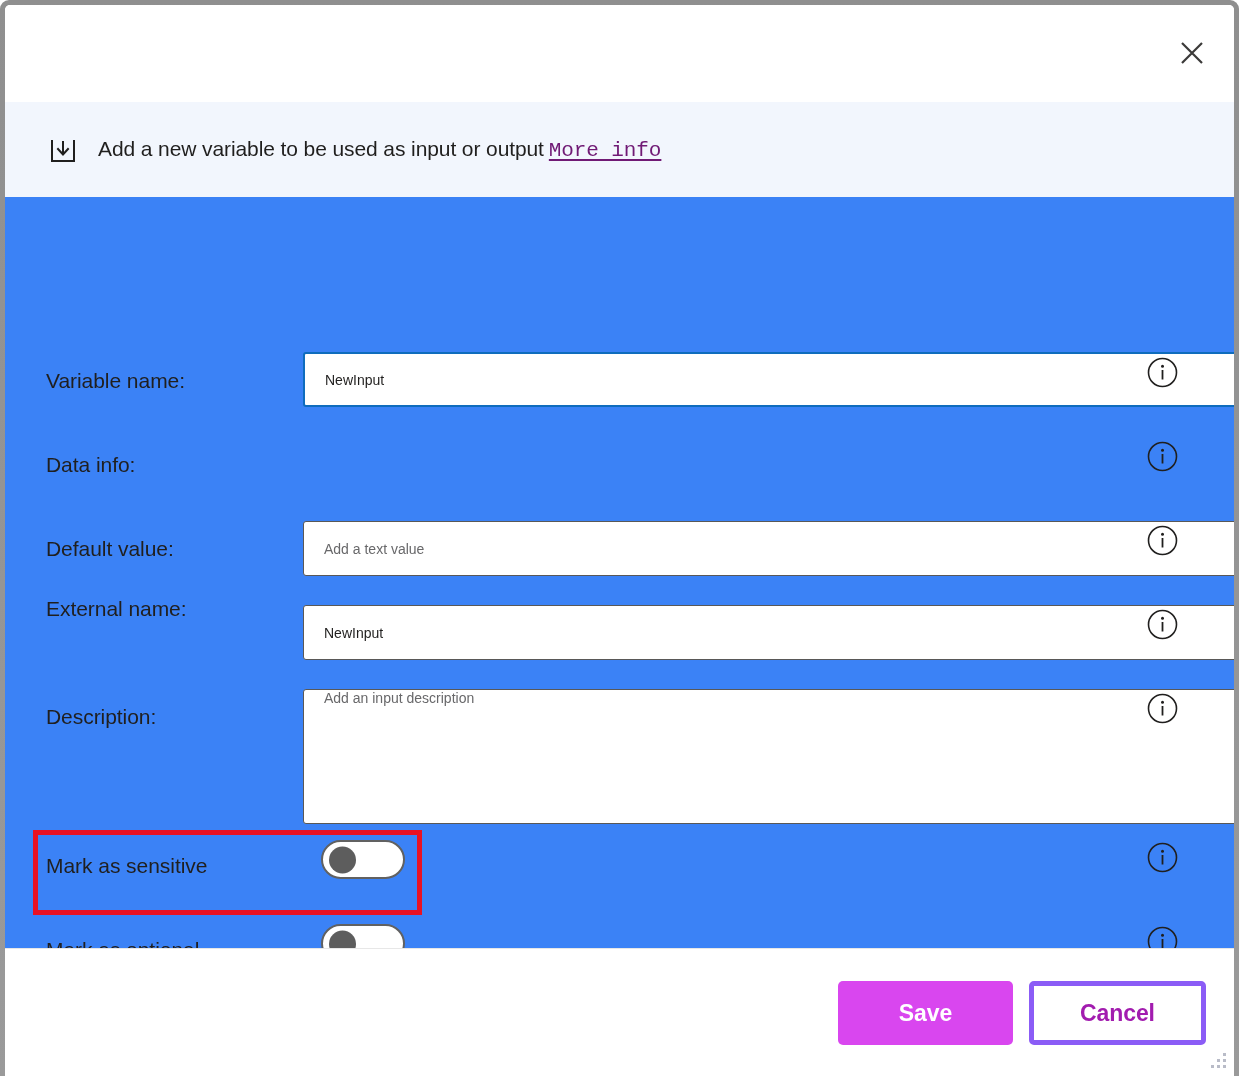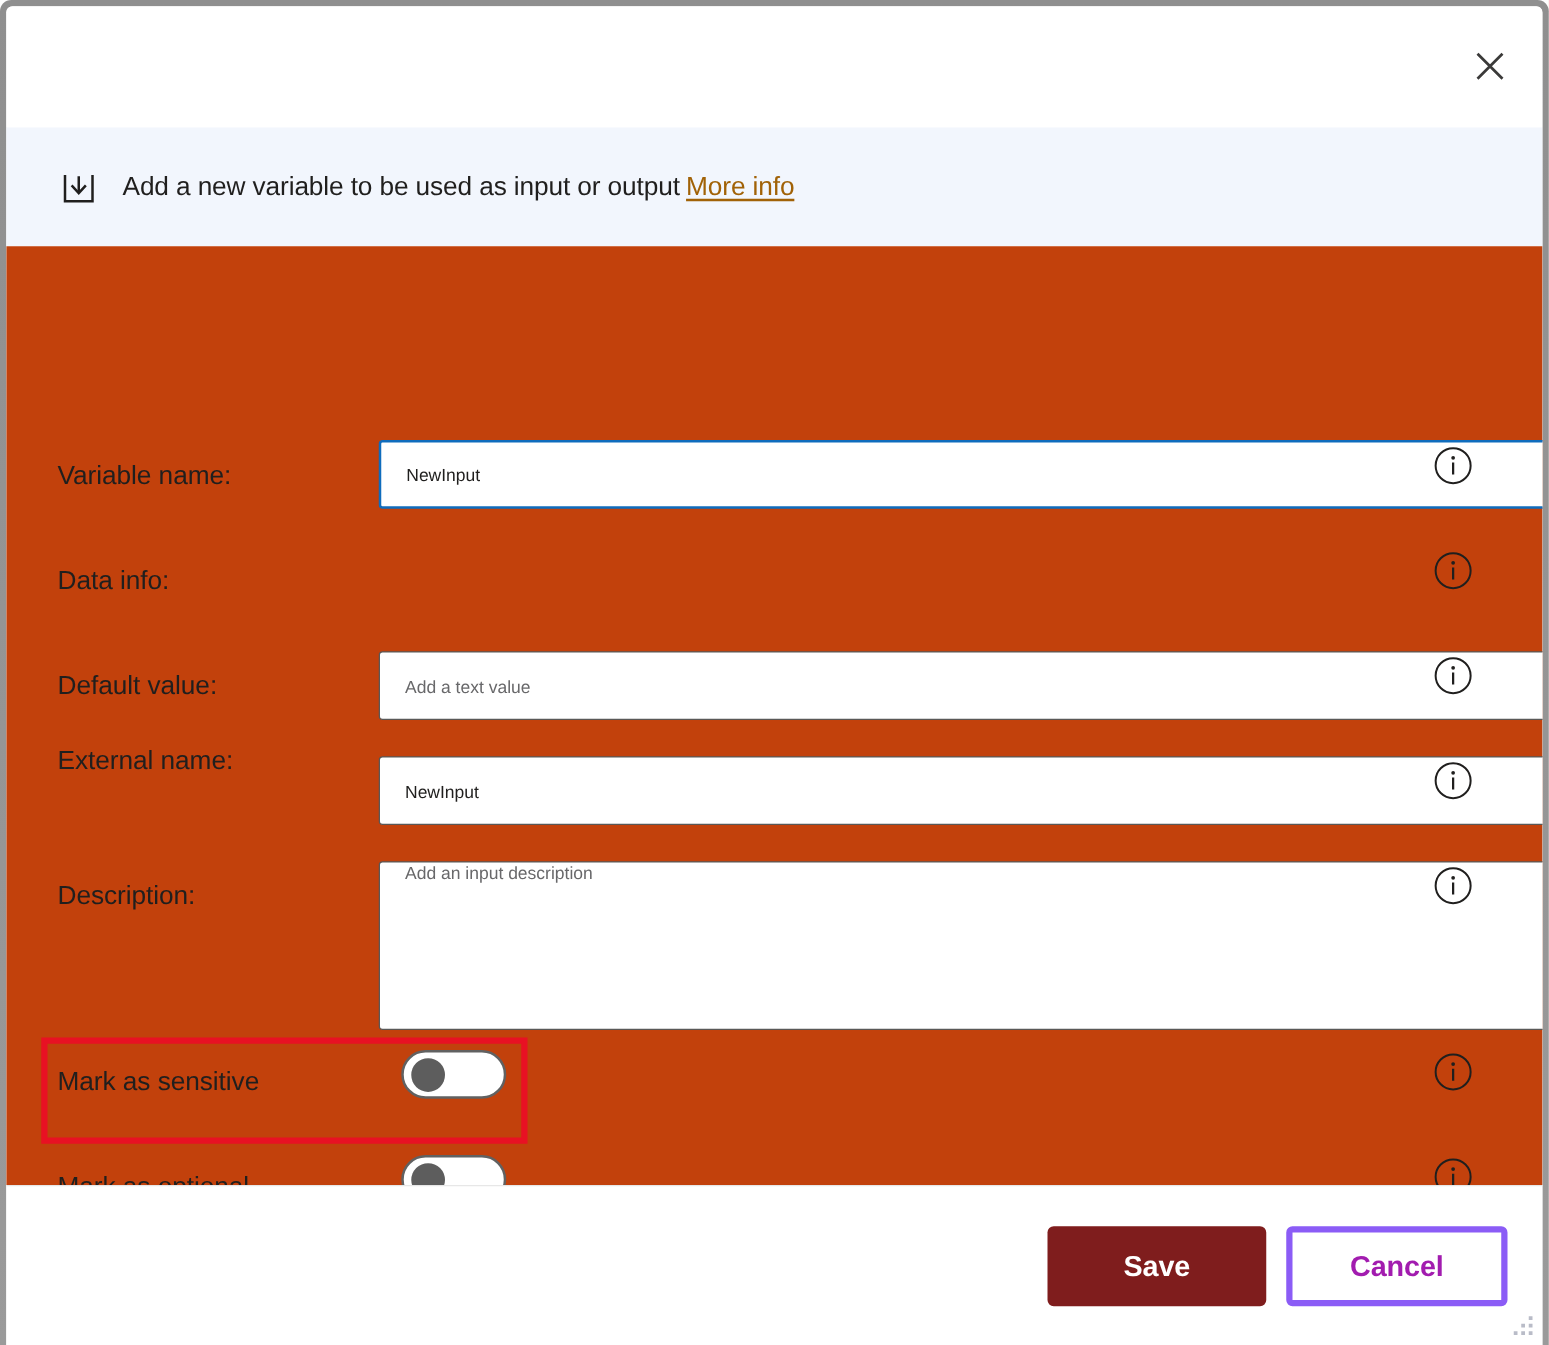--- a/index.html
+++ b/index.html
@@ -80,32 +80,33 @@
     justify-content: center;
     margin-right: 18px;
   }
   .banner-text {
     font-size: 21px;
     color: #201f1e;
     white-space: nowrap;
     letter-spacing: -0.1px;
   }
   .banner-link {
-    color: #a16207;
+    color: #701a75;
     text-decoration: underline;
     text-underline-offset: 3px;
     cursor: pointer;
     margin-left: 5px;
+    font-family: Liberation Mono, monospace;
   }
 
   
   .form-body {
     position: relative;
     height: 751px;
-    background: #c2410c;
+    background: #3b82f6;
   }
   .row-label {
     position: absolute;
     left: 41px;
     font-size: 21px;
     color: #201f1e;
     white-space: nowrap;
     letter-spacing: -0.05px;
   }
 
@@ -201,21 +202,21 @@
     font-weight: 700;
     display: flex;
     align-items: center;
     justify-content: center;
     cursor: pointer;
     letter-spacing: -0.1px;
   }
   .btn-save {
     left: 833px;
     width: 175px;
-    background: #7f1d1d;
+    background: #d946ef;
     color: #ffffff;
     border: none;
   }
   .btn-cancel {
     left: 1024px;
     width: 177px;
     background: #ffffff;
     color: #a21caf;
     border: 5px solid #8b5cf6;
   }

